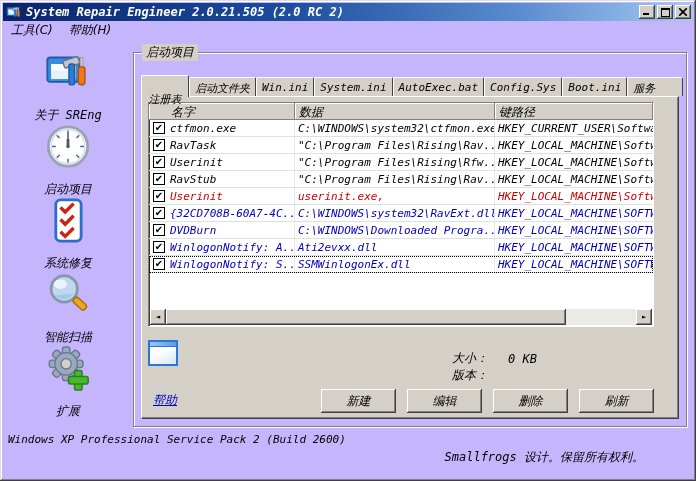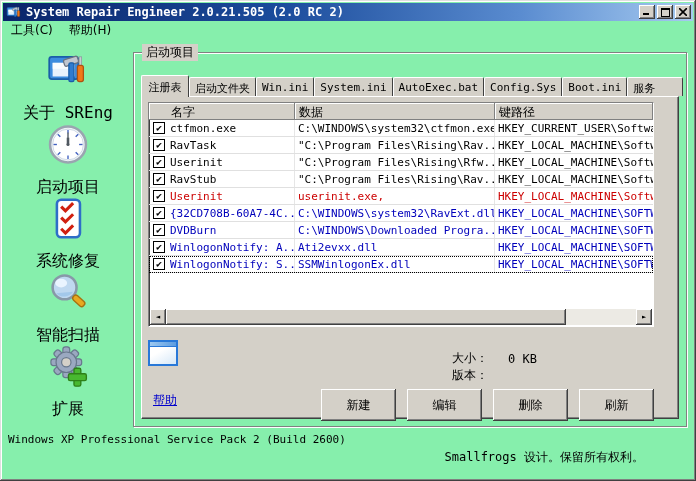--- a/index.html
+++ b/index.html
@@ -1,21 +1,22 @@
 <!DOCTYPE html>
 <html><head>
 <meta charset="utf-8">
 <style>
   * { margin:0; padding:0; box-sizing:border-box; }
   html,body { background:#ffffff; }
   .window {
-    position:relative; width:696px; height:481px; background:#86efac;
+    position:relative; width:696px; height:481px; background:#c4b5fd;
     font-family:"DejaVu Sans Mono","DejaVu Sans",sans-serif; font-size:12px; color:#000;
     box-shadow: inset -1px -1px 0 #404040, inset 1px 1px 0 #DFDFDF,
                 inset -2px -2px 0 #808080, inset 2px 2px 0 #FFFFFF;
+    font-style: italic;
   }
   
   .titlebar {
     position:absolute; left:3px; top:3px; width:690px; height:18px;
     background:linear-gradient(90deg,#0A246A 0%,#1B4C9C 40%,#5A8CD0 75%,#A6CAF0 100%);
     display:flex; align-items:center; padding:0 2px;
   }
   .title-icon { width:16px; height:15px; flex:0 0 auto; margin-left:1px; }
   .title-text { color:#fff; font-weight:bold; font-size:12px; margin-left:4px; white-space:nowrap; overflow:hidden; flex:1; }
   .winbtn {
@@ -23,31 +24,31 @@
     display:flex; align-items:center; justify-content:center;
     box-shadow: inset -1px -1px 0 #404040, inset 1px 1px 0 #FFFFFF, inset -2px -2px 0 #808080;
   }
   
   .menubar { position:absolute; left:3px; top:21px; width:690px; height:19px; display:flex; align-items:center; font-family:"DejaVu Sans",sans-serif; }
   .menu-item { padding:2px 8px; white-space:nowrap; }
   
   .sidebar { position:absolute; left:3px; top:40px; width:130px; height:392px; display:flex; flex-direction:column; align-items:center; padding-top:10px; }
   .side-item { width:110px; height:74px; display:flex; flex-direction:column; align-items:center; cursor:default; }
   .side-icon { width:50px; height:50px; }
-  .side-label { margin-top:12px; font-size:16px; font-family:"DejaVu Sans Mono","DejaVu Sans",sans-serif; white-space:nowrap; }
+  .side-label { margin-top:12px; font-size:12px; font-family:"DejaVu Sans Mono","DejaVu Sans",sans-serif; white-space:nowrap; }
   
   .groupbox { position:absolute; left:133px; top:52px; width:554px; height:375px;
     border:1px solid #808080; box-shadow: inset 1px 1px 0 #FFFFFF, 1px 1px 0 #FFFFFF; }
   .groupbox-legend { position:absolute; top:-9px; left:8px; background:#D4D0C8; padding:0 4px; font-family:"DejaVu Sans",sans-serif; }
   
   .tabs { position:absolute; left:7px; top:22px; width:524px; height:21px; display:flex; align-items:flex-end; font-size:11px; }
   .tab { position:relative; height:19px; padding:3px 5px 0; background:#D4D0C8; white-space:nowrap;
     border-top:1px solid #FFFFFF; border-left:1px solid #FFFFFF; border-right:1px solid #404040;
     border-top-left-radius:2px; border-top-right-radius:2px; }
-  .tab.active { height:22px; margin-bottom:-1px; padding-top:4px; z-index:3; min-width:48px; text-align:center;margin-top:32px; }
+  .tab.active { height:22px; margin-bottom:-1px; padding-top:16px; z-index:3; min-width:48px; text-align:center;margin-top:32px; }
   .tab-last { min-width:56px; text-align:left; }
   
   .tabpage { position:absolute; left:7px; top:43px; width:538px; height:323px; background:#D4D0C8; z-index:1;
     border:1px solid; border-color:#FFFFFF #404040 #404040 #FFFFFF; box-shadow: inset -1px -1px 0 #808080; }
   
   .listview { position:absolute; left:6px; top:5px; width:506px; height:225px; background:#FFFFFF;
     border:1px solid; border-color:#808080 #FFFFFF #FFFFFF #808080; box-shadow: inset 1px 1px 0 #404040; overflow:hidden; }
   .lv-header { display:flex; height:17px; background:#D4D0C8; font-size:12px; font-family:"DejaVu Sans",sans-serif; }
   .hcell { padding:1px 0 0 4px; white-space:nowrap; overflow:hidden;
     box-shadow: inset -1px -1px 0 #808080, inset 1px 1px 0 #FFFFFF; }
@@ -74,21 +75,21 @@
   .inf-icon { position:absolute; left:6px; top:243px; width:30px; height:26px; border:2px solid #2878D8;
     background:linear-gradient(150deg,#FFFFFF 40%,#D6E8F8); }
   .inf-icon .bar { height:5px; background:linear-gradient(90deg,#9CC8F0,#5C9CE0); border-bottom:1px solid #2878D8; }
   .details { position:absolute; left:310px; top:253px; font-family:"DejaVu Sans",sans-serif; }
   .d-row { height:17px; display:flex; align-items:center; }
   .d-label { width:42px; }
   .d-value { margin-left:14px; font-family:"DejaVu Sans Mono",monospace; }
   
   .help-link { position:absolute; left:11px; top:295px; color:#0000CC; text-decoration:underline; font-family:"DejaVu Sans",sans-serif; cursor:pointer; }
   .btn-row { position:absolute; right:24px; top:292px; display:flex; gap:11px; }
-  .btn { width:75px; height:32px; background:#D4D0C8; font-family:"DejaVu Sans",sans-serif; font-size:12px;
+  .btn { width:75px; height:24px; background:#D4D0C8; font-family:"DejaVu Sans",sans-serif; font-size:12px;
     display:flex; align-items:center; justify-content:center;
     box-shadow: inset -1px -1px 0 #404040, inset 1px 1px 0 #FFFFFF, inset -2px -2px 0 #808080; cursor:default; }
   
   .status1 { position:absolute; left:8px; top:433px; font-size:11px; white-space:nowrap; }
   .status2 { position:absolute; right:52px; top:449px; font-size:12px; white-space:nowrap; }
 </style>
 </head>
 <body>
 
 <div class="window">

